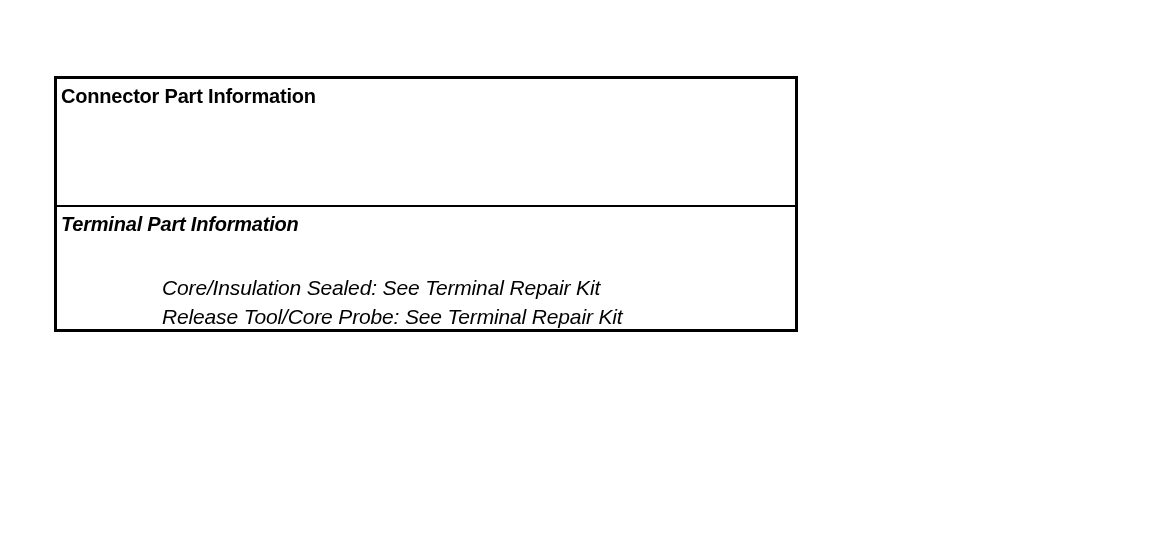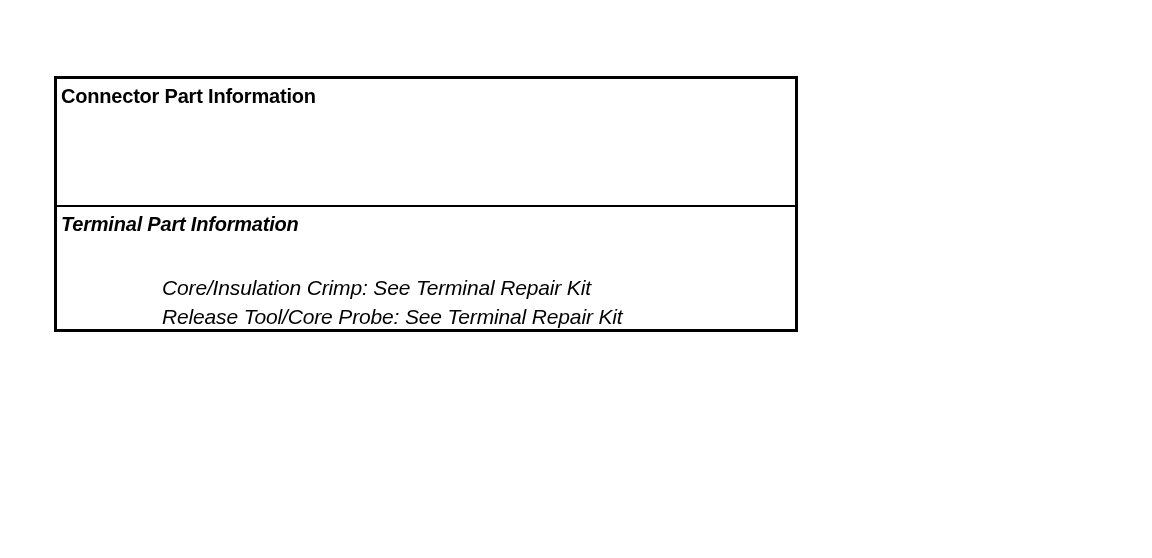--- a/index.html
+++ b/index.html
@@ -82,18 +82,18 @@
 
 <div id="info-panel">
 
   <div class="panel-section" id="connector-section">
     <div class="section-heading">Connector Part Information</div>
   </div>
 
   <div class="panel-section" id="terminal-section">
     <div class="section-heading">Terminal Part Information</div>
     <ul class="field-list">
-      <li class="field-line">Core/Insulation Crimp: See Terminal Repair Kit</li>
+      <li class="field-line">Core/Insulation Sealed: See Terminal Repair Kit</li>
       <li class="field-line">Release Tool/Core Probe: See Terminal Repair Kit</li>
     </ul>
   </div>
 
 </div>
 
 </body></html>

